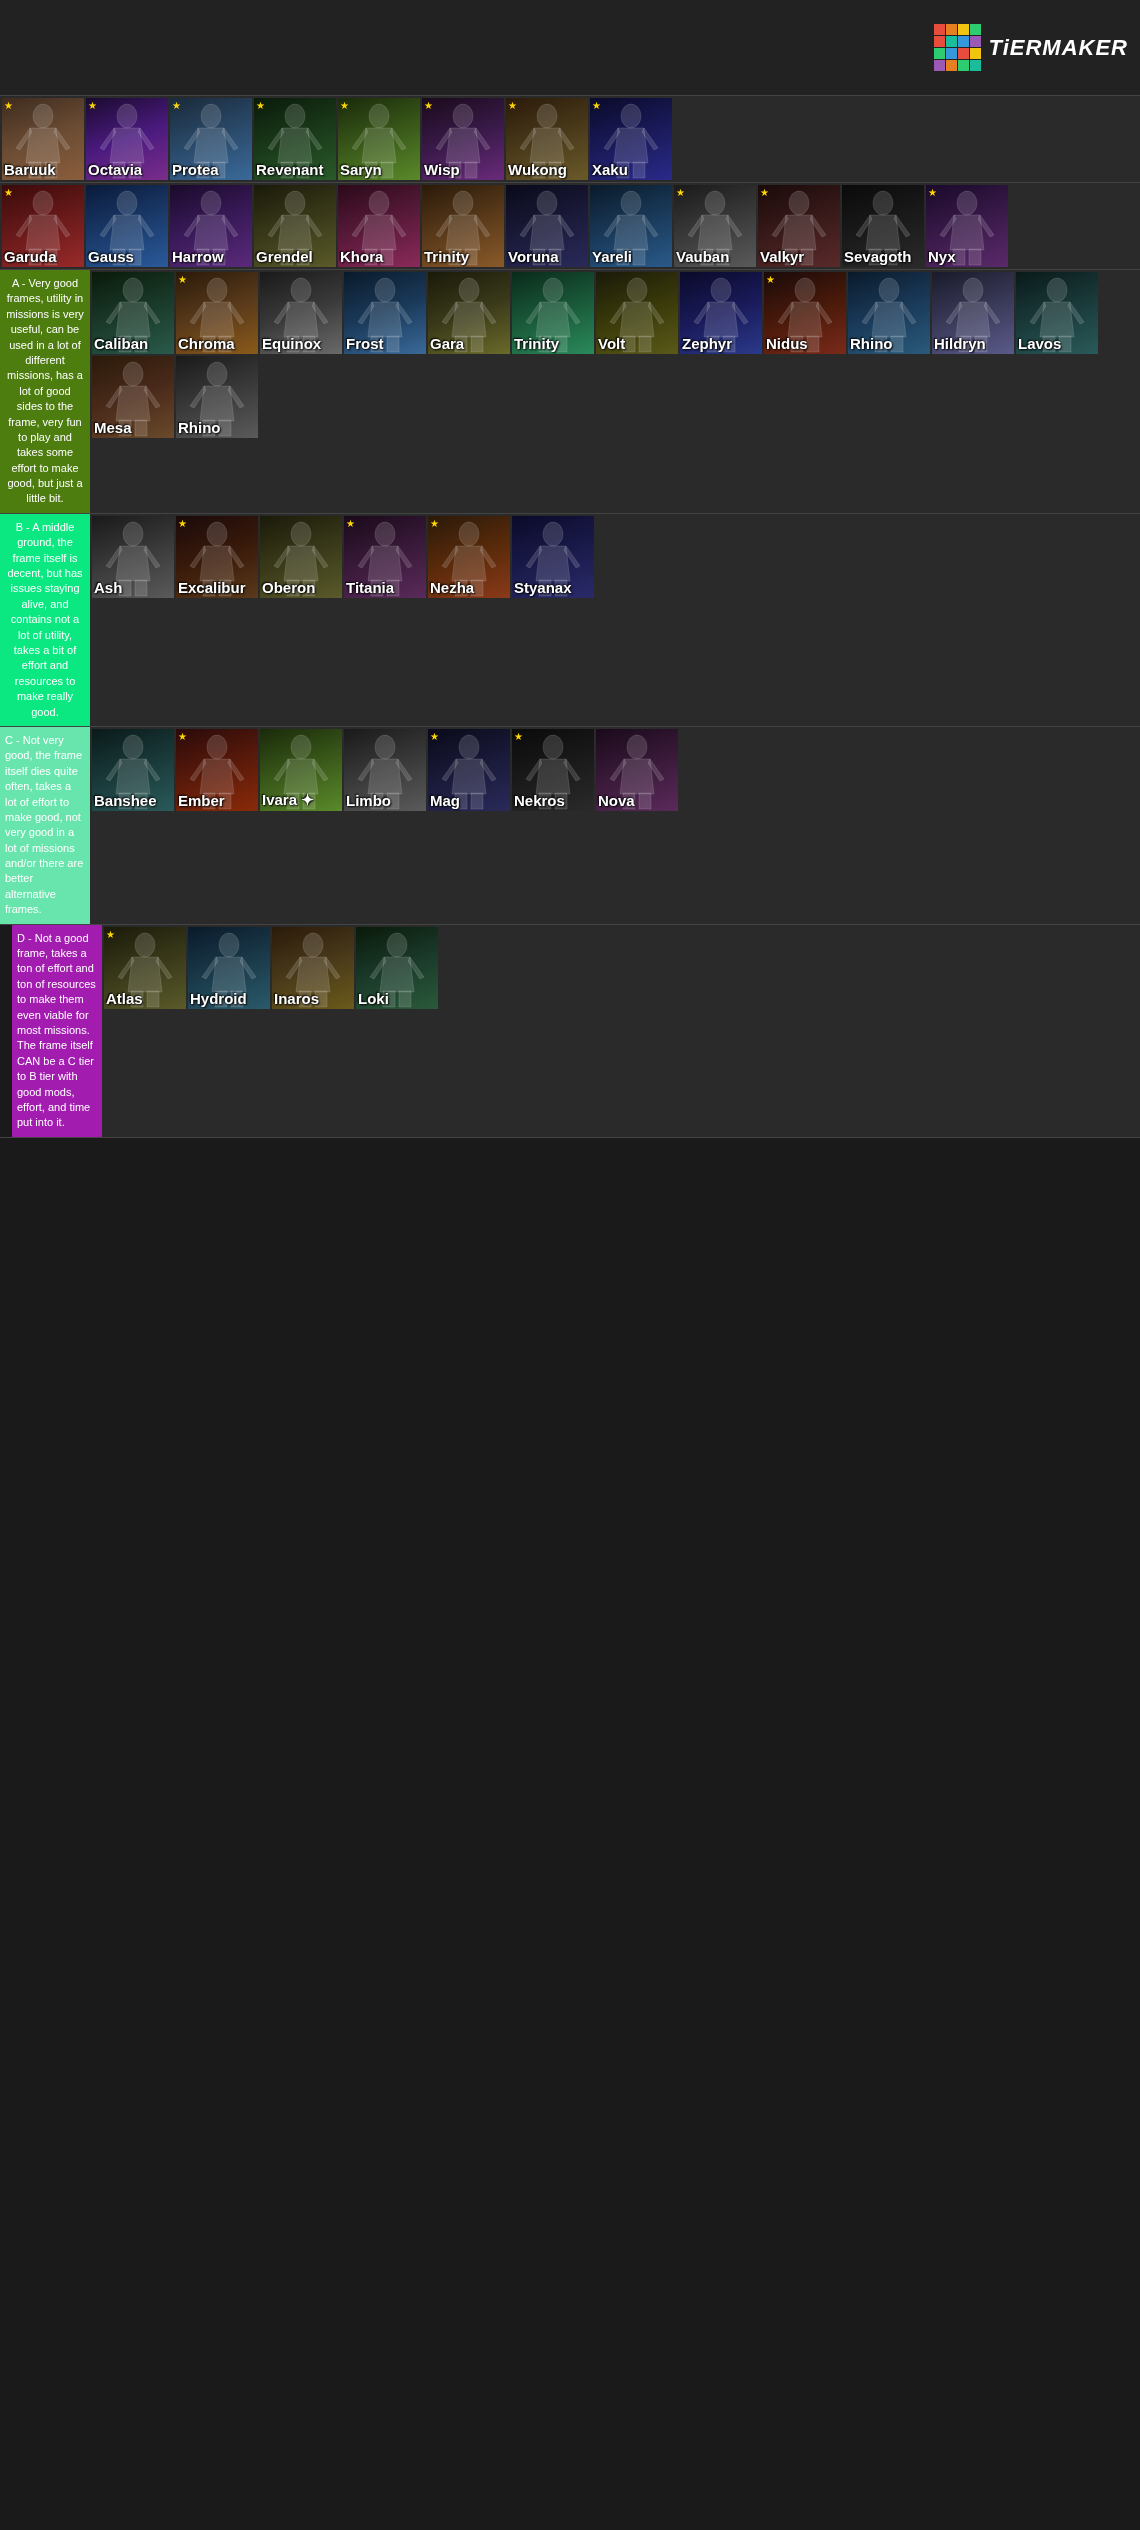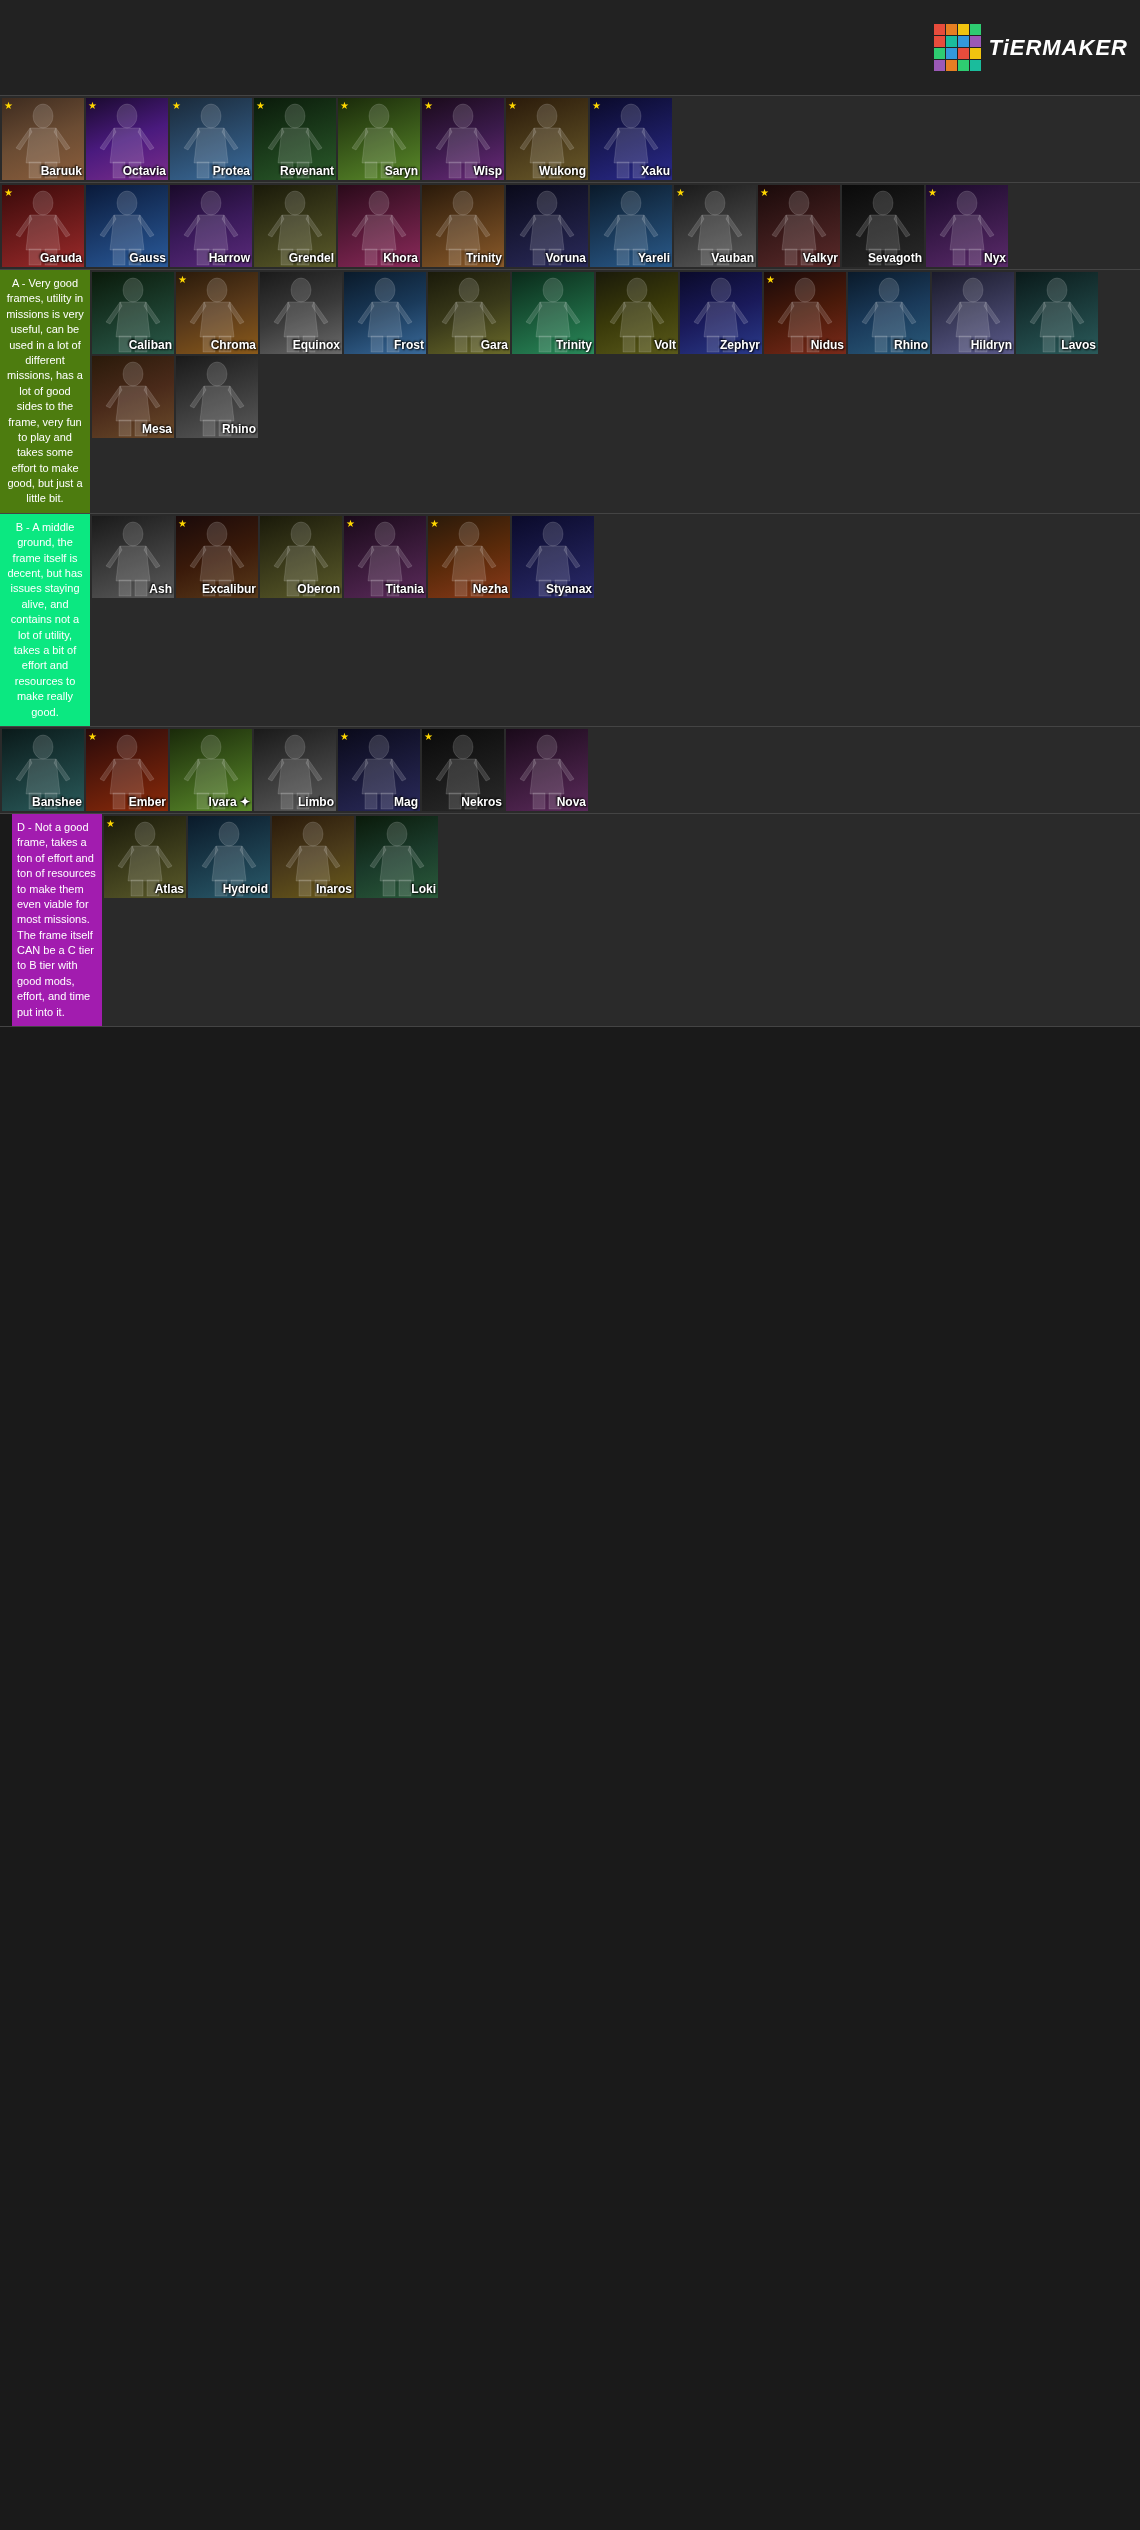--- a/index.html
+++ b/index.html
@@ -66,22 +66,22 @@
       overflow: hidden;
       background: #333;
       flex-shrink: 0;
     }
 
     .frame-name {
       position: absolute;
       bottom: 2px;
       left: 0;
       right: 0;
-      text-align: right;
-      font-size: 12px;
+      text-align: left;
+      font-size: 15px;
       color: #fff;
       font-weight: bold;
       text-shadow: 1px 1px 2px #000, -1px -1px 2px #000;
       padding: 0 2px;
     }
 
     .star-icon {
       position: absolute;
       top: 2px;
       left: 2px;
@@ -751,20 +751,21 @@
                 <path d="M54,30 L68,50 L64,52 L52,34 Z"></path>
                 <rect x="27" y="64" width="12" height="16"></rect>
                 <rect x="43" y="64" width="12" height="16"></rect>
               </g>
             </svg></div>
           <div class="frame-name">Styanax</div>
         </div>
       </div>
     </div>
     <div class="tier-row">
+      <div class="tier-label tier-c" style="color: rgb(255, 255, 255); font-size: 11px;">C - Not very good, the frame itself dies quite often, takes a lot of effort to make good, not very good in a lot of missions and/or there are better alternative frames.</div>
       <div class="tier-content">
         <div class="frame-item">
           <div class="frame-avatar banshee"><svg width="100%" height="100%" viewBox="0 0 82 82">
               <g fill="rgba(255,255,255,0.15)" stroke="rgba(255,255,255,0.25)" stroke-width="0.5">
                 <ellipse cx="41" cy="18" rx="10" ry="12"></ellipse>
                 <path d="M28,30 L54,30 L58,65 L24,65 Z"></path>
                 <path d="M28,30 L14,50 L18,52 L30,34 Z"></path>
                 <path d="M54,30 L68,50 L64,52 L52,34 Z"></path>
                 <rect x="27" y="64" width="12" height="16"></rect>
                 <rect x="43" y="64" width="12" height="16"></rect>

